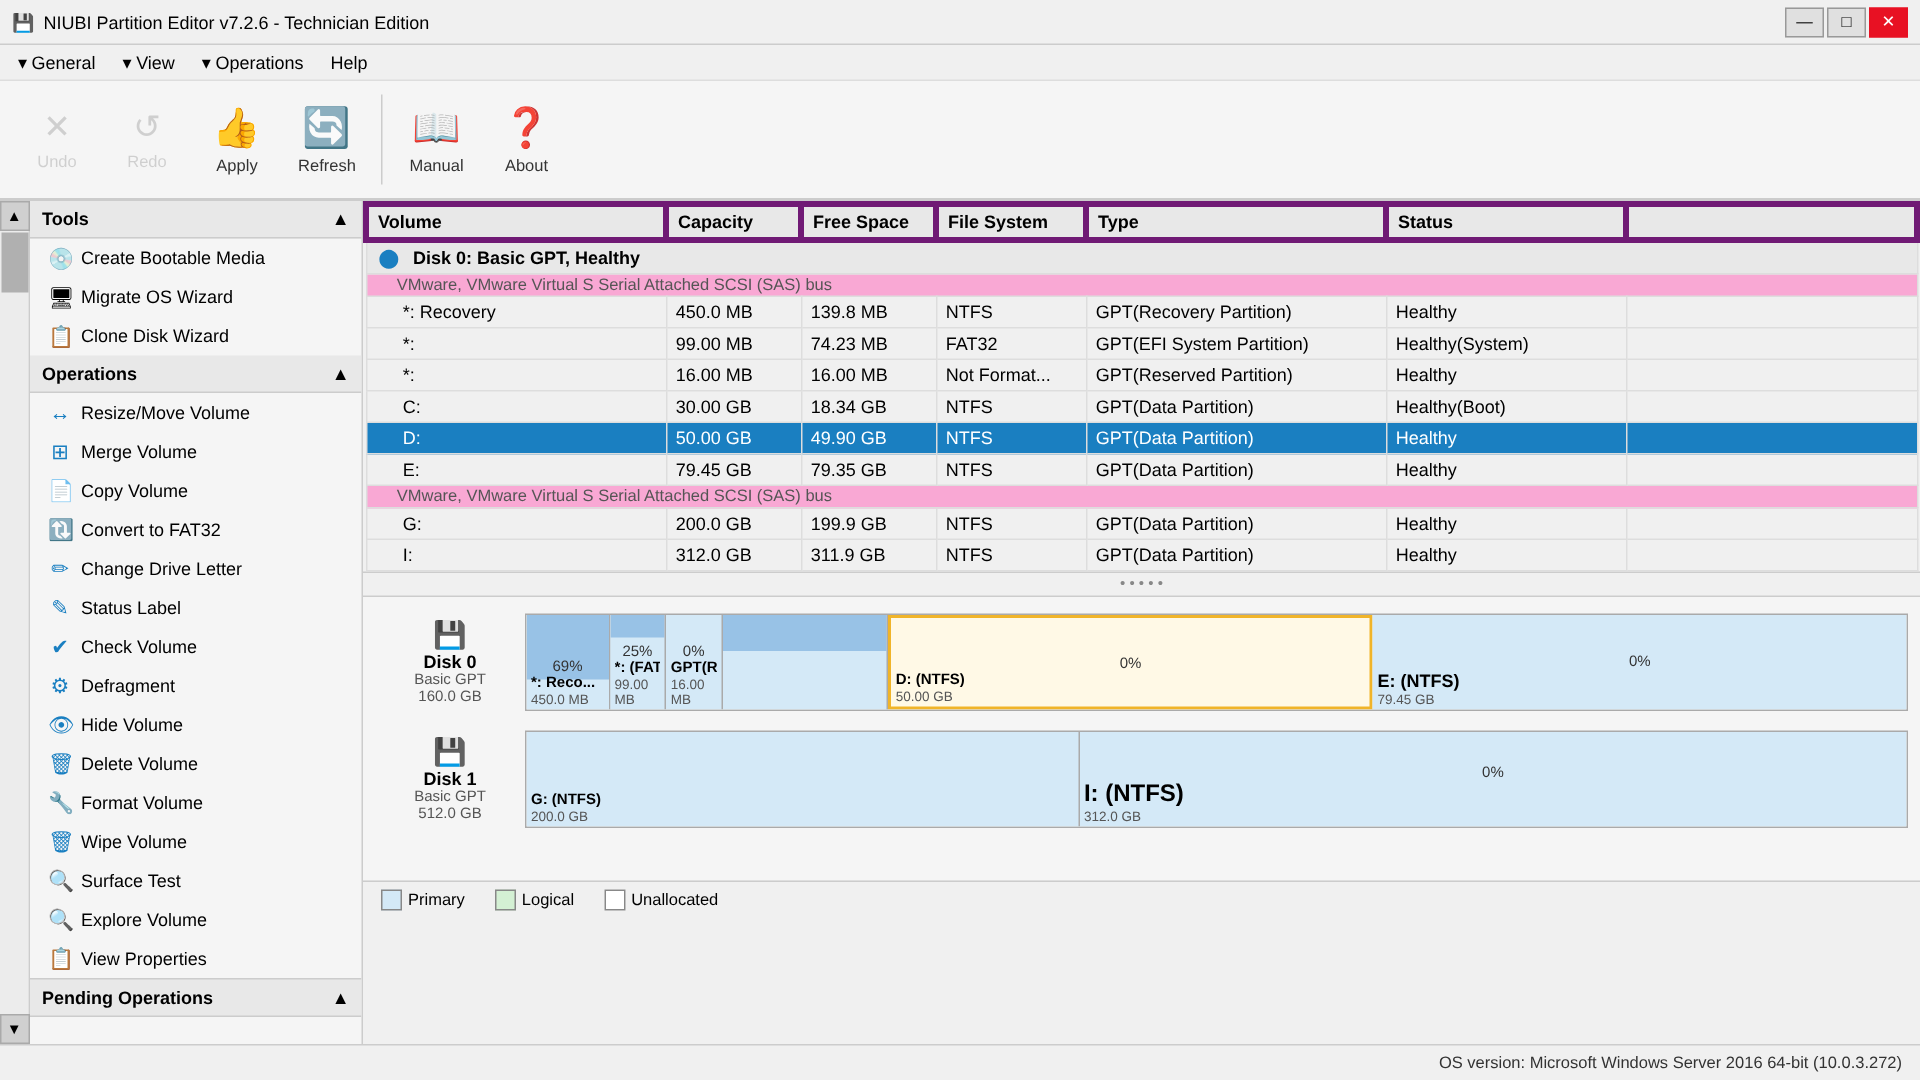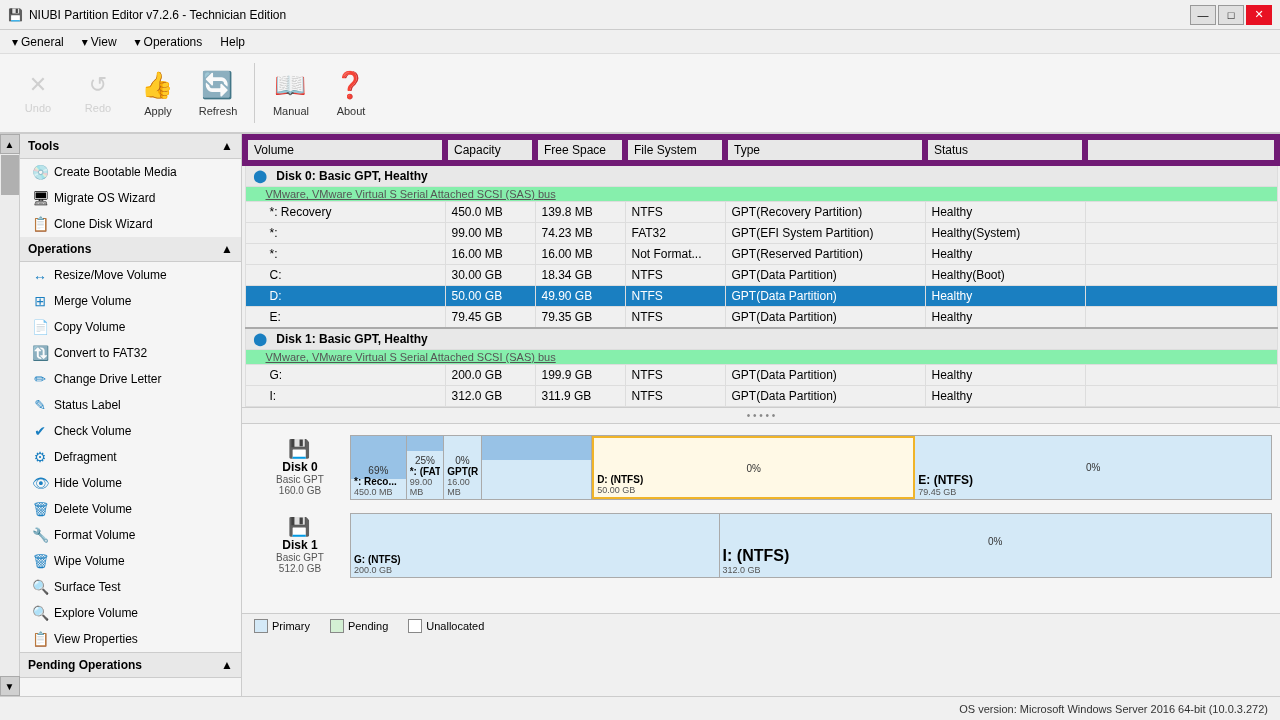--- a/index.html
+++ b/index.html
@@ -102,44 +102,43 @@
 
     
     #partition-table-wrapper {
       flex: 1;
       overflow-y: auto;
       border-bottom: 1px solid #ccc;
     }
     table { width: 100%; border-collapse: collapse; }
     th {
       background: #e8e8e8;
-      border: 6px solid #701a75;
+      border: 4px solid #701a75;
       padding: 3px 6px;
       text-align: left;
-      font-weight: normal;
+      font-weight: bold;
       position: sticky; top: 0;
       white-space: nowrap;
     }
     td {
       border: 1px solid #ddd;
       padding: 3px 6px;
       white-space: nowrap;
       margin-left: 40px;
     }
     .disk-header td {
       background: #e8e8e8;
       font-weight: bold;
       border-top: 2px solid #aaa;
     }
     .disk-sub td {
-      background: #86efac;
+      background: #f9a8d4;
       font-size: 11px;
       color: #555;
       padding: 1px 6px 1px 20px;
-      text-decoration: underline;
     }
     tr.selected td { background: #1a7fc1; color: white; }
 
     
     #disk-visuals {
       height: 190px;
       overflow-y: auto;
       padding: 8px;
       background: #f5f5f5;
       border-top: 1px solid #ccc;
@@ -472,26 +471,20 @@
     </tr>
             <tr>
       <td style="padding-left:24px;">E:</td>
       <td>79.45 GB</td>
       <td>79.35 GB</td>
       <td>NTFS</td>
       <td>GPT(Data Partition)</td>
       <td>Healthy</td>
       <td></td>
     </tr>
-            <tr class="disk-header">
-              <td colspan="7" style="padding-left:8px;">
-    <span style="color:#1a7fc1;margin-right:6px;">⬤</span>
-    <span>Disk 1: Basic GPT, Healthy</span>
-  </td>
-            </tr>
             <tr class="disk-sub">
               <td colspan="7">VMware, VMware Virtual S Serial Attached SCSI (SAS) bus</td>
             </tr>
             <tr>
       <td style="padding-left:24px;">G:</td>
       <td>200.0 GB</td>
       <td>199.9 GB</td>
       <td>NTFS</td>
       <td>GPT(Data Partition)</td>
       <td>Healthy</td>
@@ -596,21 +589,21 @@
       </div>
     </div>
 
     <div id="legend">
       <div class="legend-item">
         <div class="legend-box legend-primary"></div>
         <span>Primary</span>
       </div>
       <div class="legend-item">
         <div class="legend-box legend-logical"></div>
-        <span>Pending</span>
+        <span>Logical</span>
       </div>
       <div class="legend-item">
         <div class="legend-box legend-unalloc"></div>
         <span>Unallocated</span>
       </div>
     </div>
 
   </div>
 </div>
 

